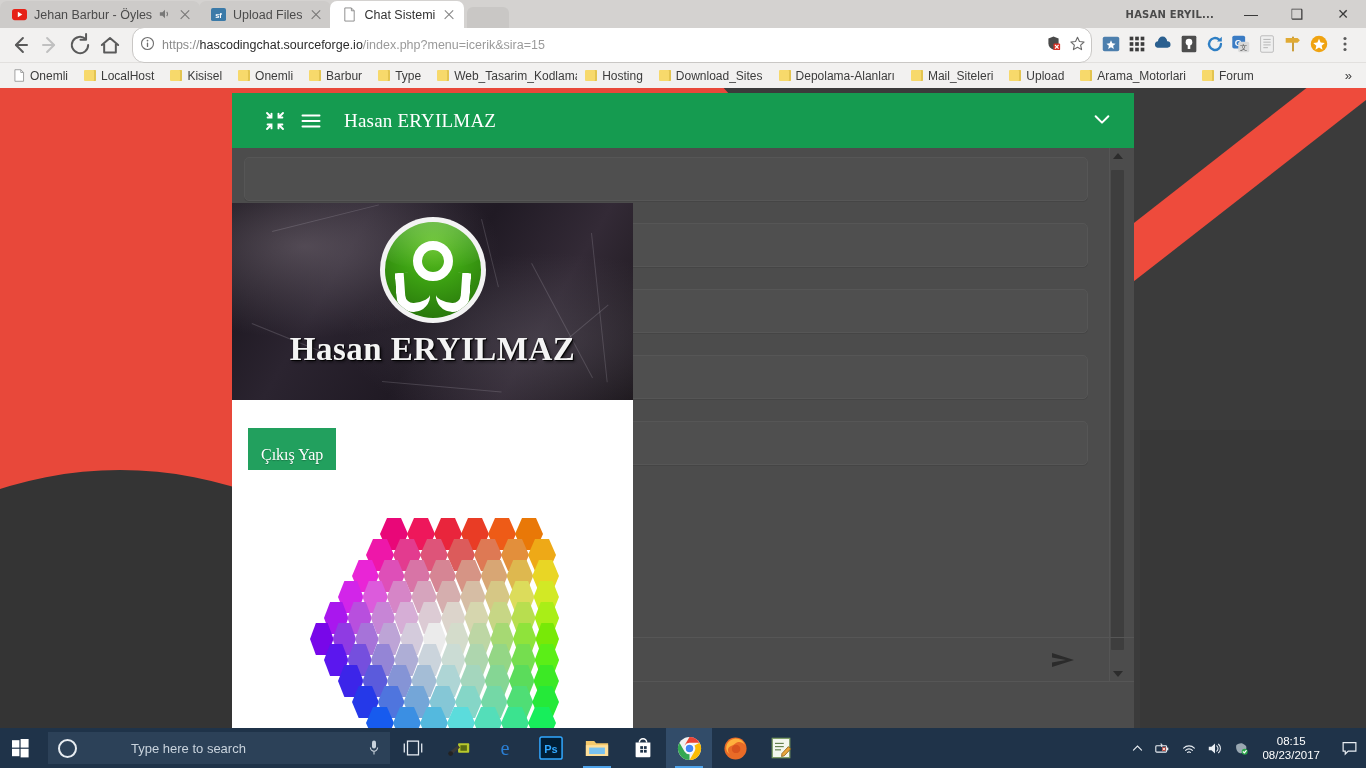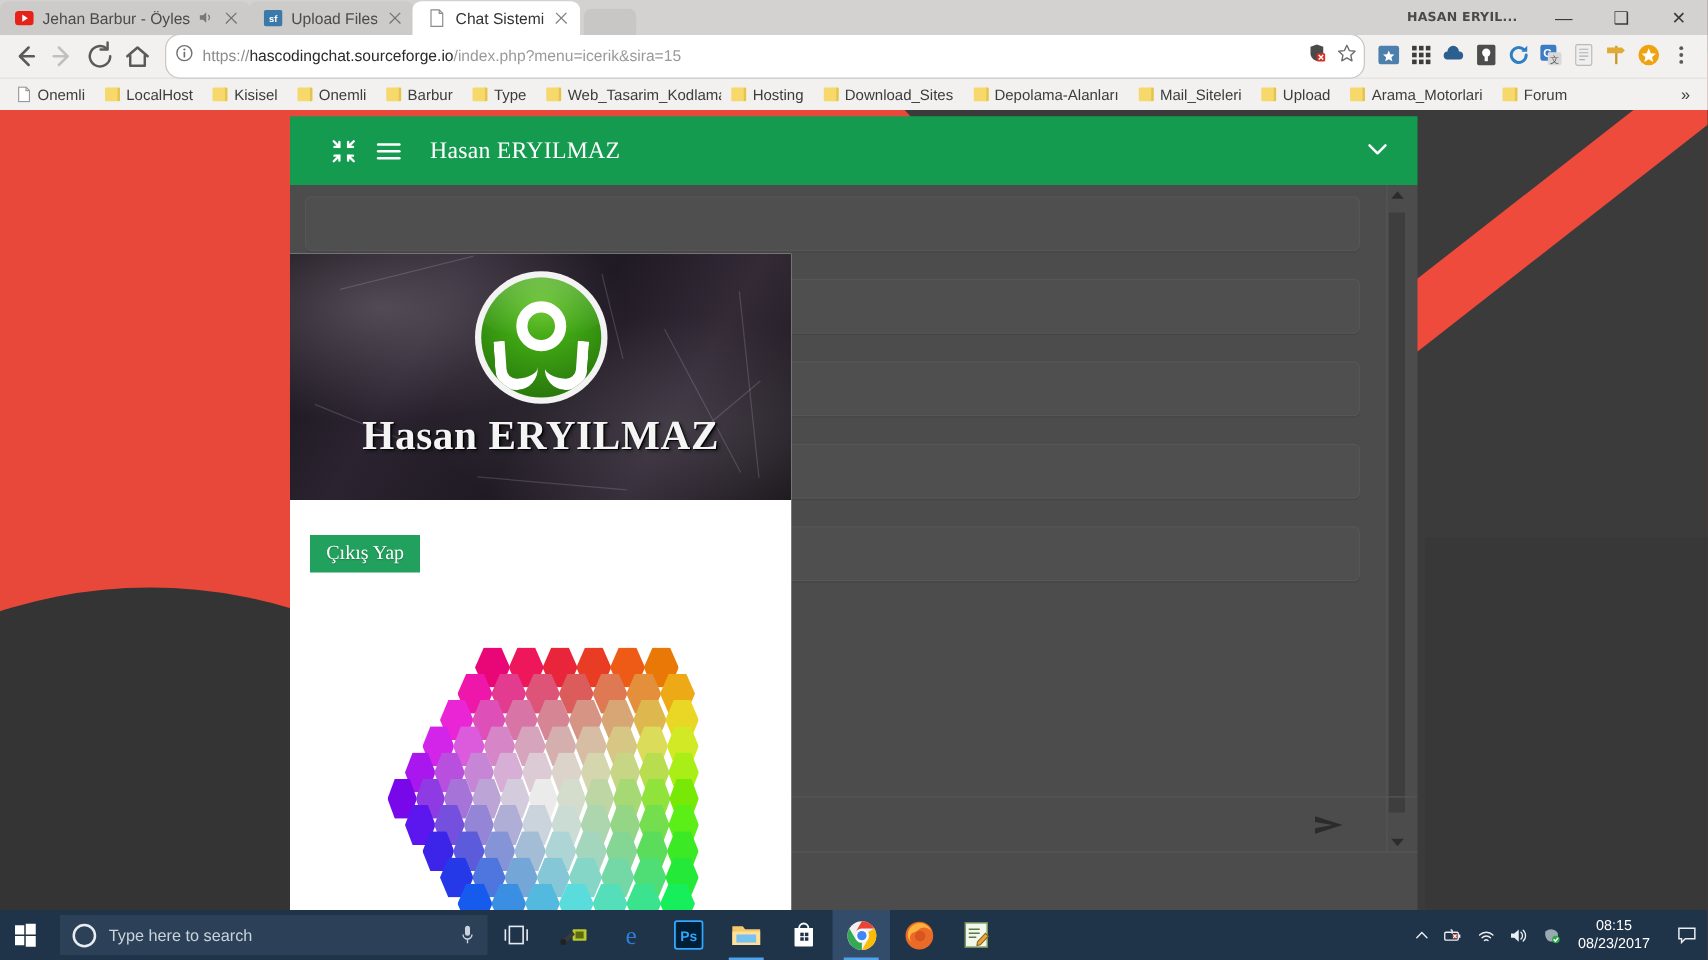--- a/index.html
+++ b/index.html
@@ -232,21 +232,21 @@
   .profile-name {
     position: absolute; left: 0; right: 0; top: 128px; text-align: center;
     font-family: "Liberation Serif", serif; font-weight: 700; font-size: 33px;
     color: #f4f4f4; letter-spacing: .5px;
     text-shadow: 1px 1px 0 rgba(0,0,0,.85), 2px 2px 3px rgba(0,0,0,.6);
   }
   .sidebar-content { position: relative; padding: 28px 0 0 16px; }
   .logout-btn {
     display: inline-block; background: #22a05e; color: #fff;
     font-family: "Liberation Serif", serif; font-size: 16px;
-    padding: 6px 13px 6px 13px; border: none; cursor: pointer;
+    padding: 18px 13px 6px 13px; border: none; cursor: pointer;
     text-shadow: 0 1px 1px rgba(0,0,0,.25);
   }
 
   
   .hexwheel { position: absolute; left: 78px; top: 315px; width: 248px; height: 220px; }
   .hexrow { display: flex; height: 21px; }
   .hex {
     width: 28px; height: 32px; margin-right: -1px;
     clip-path: polygon(25% 0%, 75% 0%, 100% 50%, 75% 100%, 25% 100%, 0% 50%);
   }
@@ -257,21 +257,21 @@
     background: #1f3349; z-index: 40; display: flex; align-items: center;
   }
   .start-btn { width: 48px; height: 40px; position: relative; }
   .search-box {
     width: 342px; height: 32px; background: #2c4158; margin-left: 0;
     display: flex; align-items: center; padding: 0 10px; gap: 10px;
   }
   .search-box .ring {
     width: 19px; height: 19px; border: 2px solid #e7ecf1; border-radius: 50%; flex: 0 0 19px;
   }
-  .search-box .ph { font-size: 13px; color: #c9d3dd; flex: 1 1 auto; }
+  .search-box .ph { font-size: 13px; color: #c9d3dd; flex: 1 1 auto; margin-left: 44px; }
   .search-box .mic { width: 12px; height: 18px; flex: 0 0 12px; }
   .tb-icon {
     width: 46px; height: 40px; position: relative;
     display: flex; align-items: center; justify-content: center;
   }
   .tb-icon.running::after {
     content: ""; position: absolute; left: 9px; bottom: 0; width: 28px; height: 2.5px;
     background: #4ea3ea;
   }
   .tb-icon.active { background: rgba(120,170,220,.22); }

